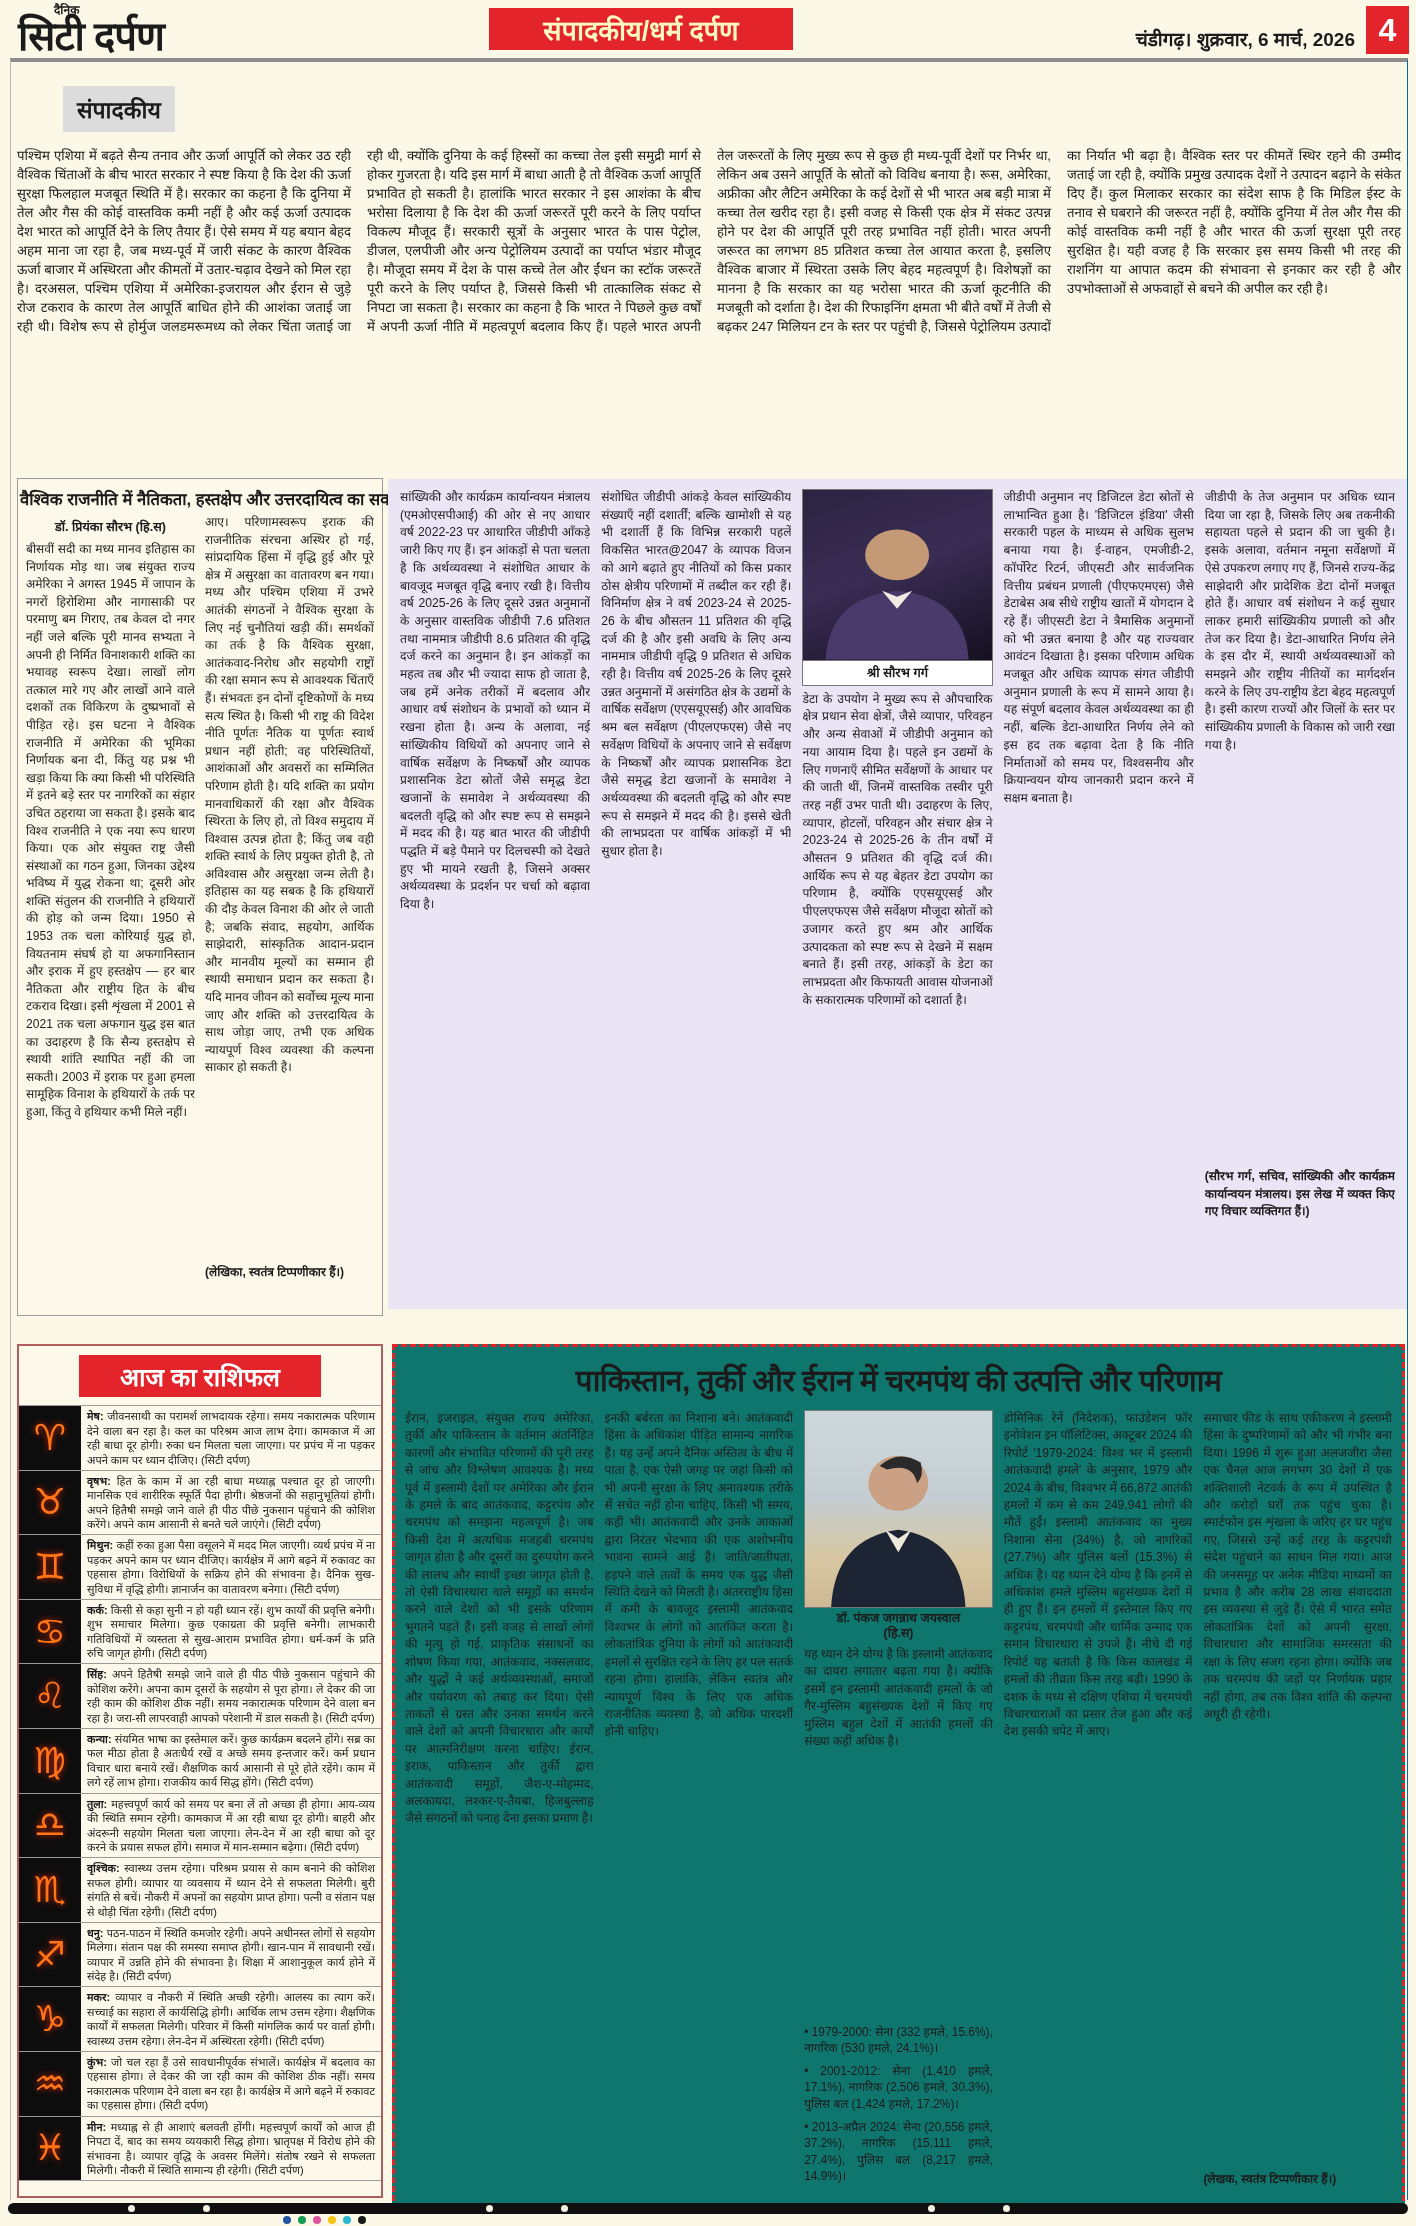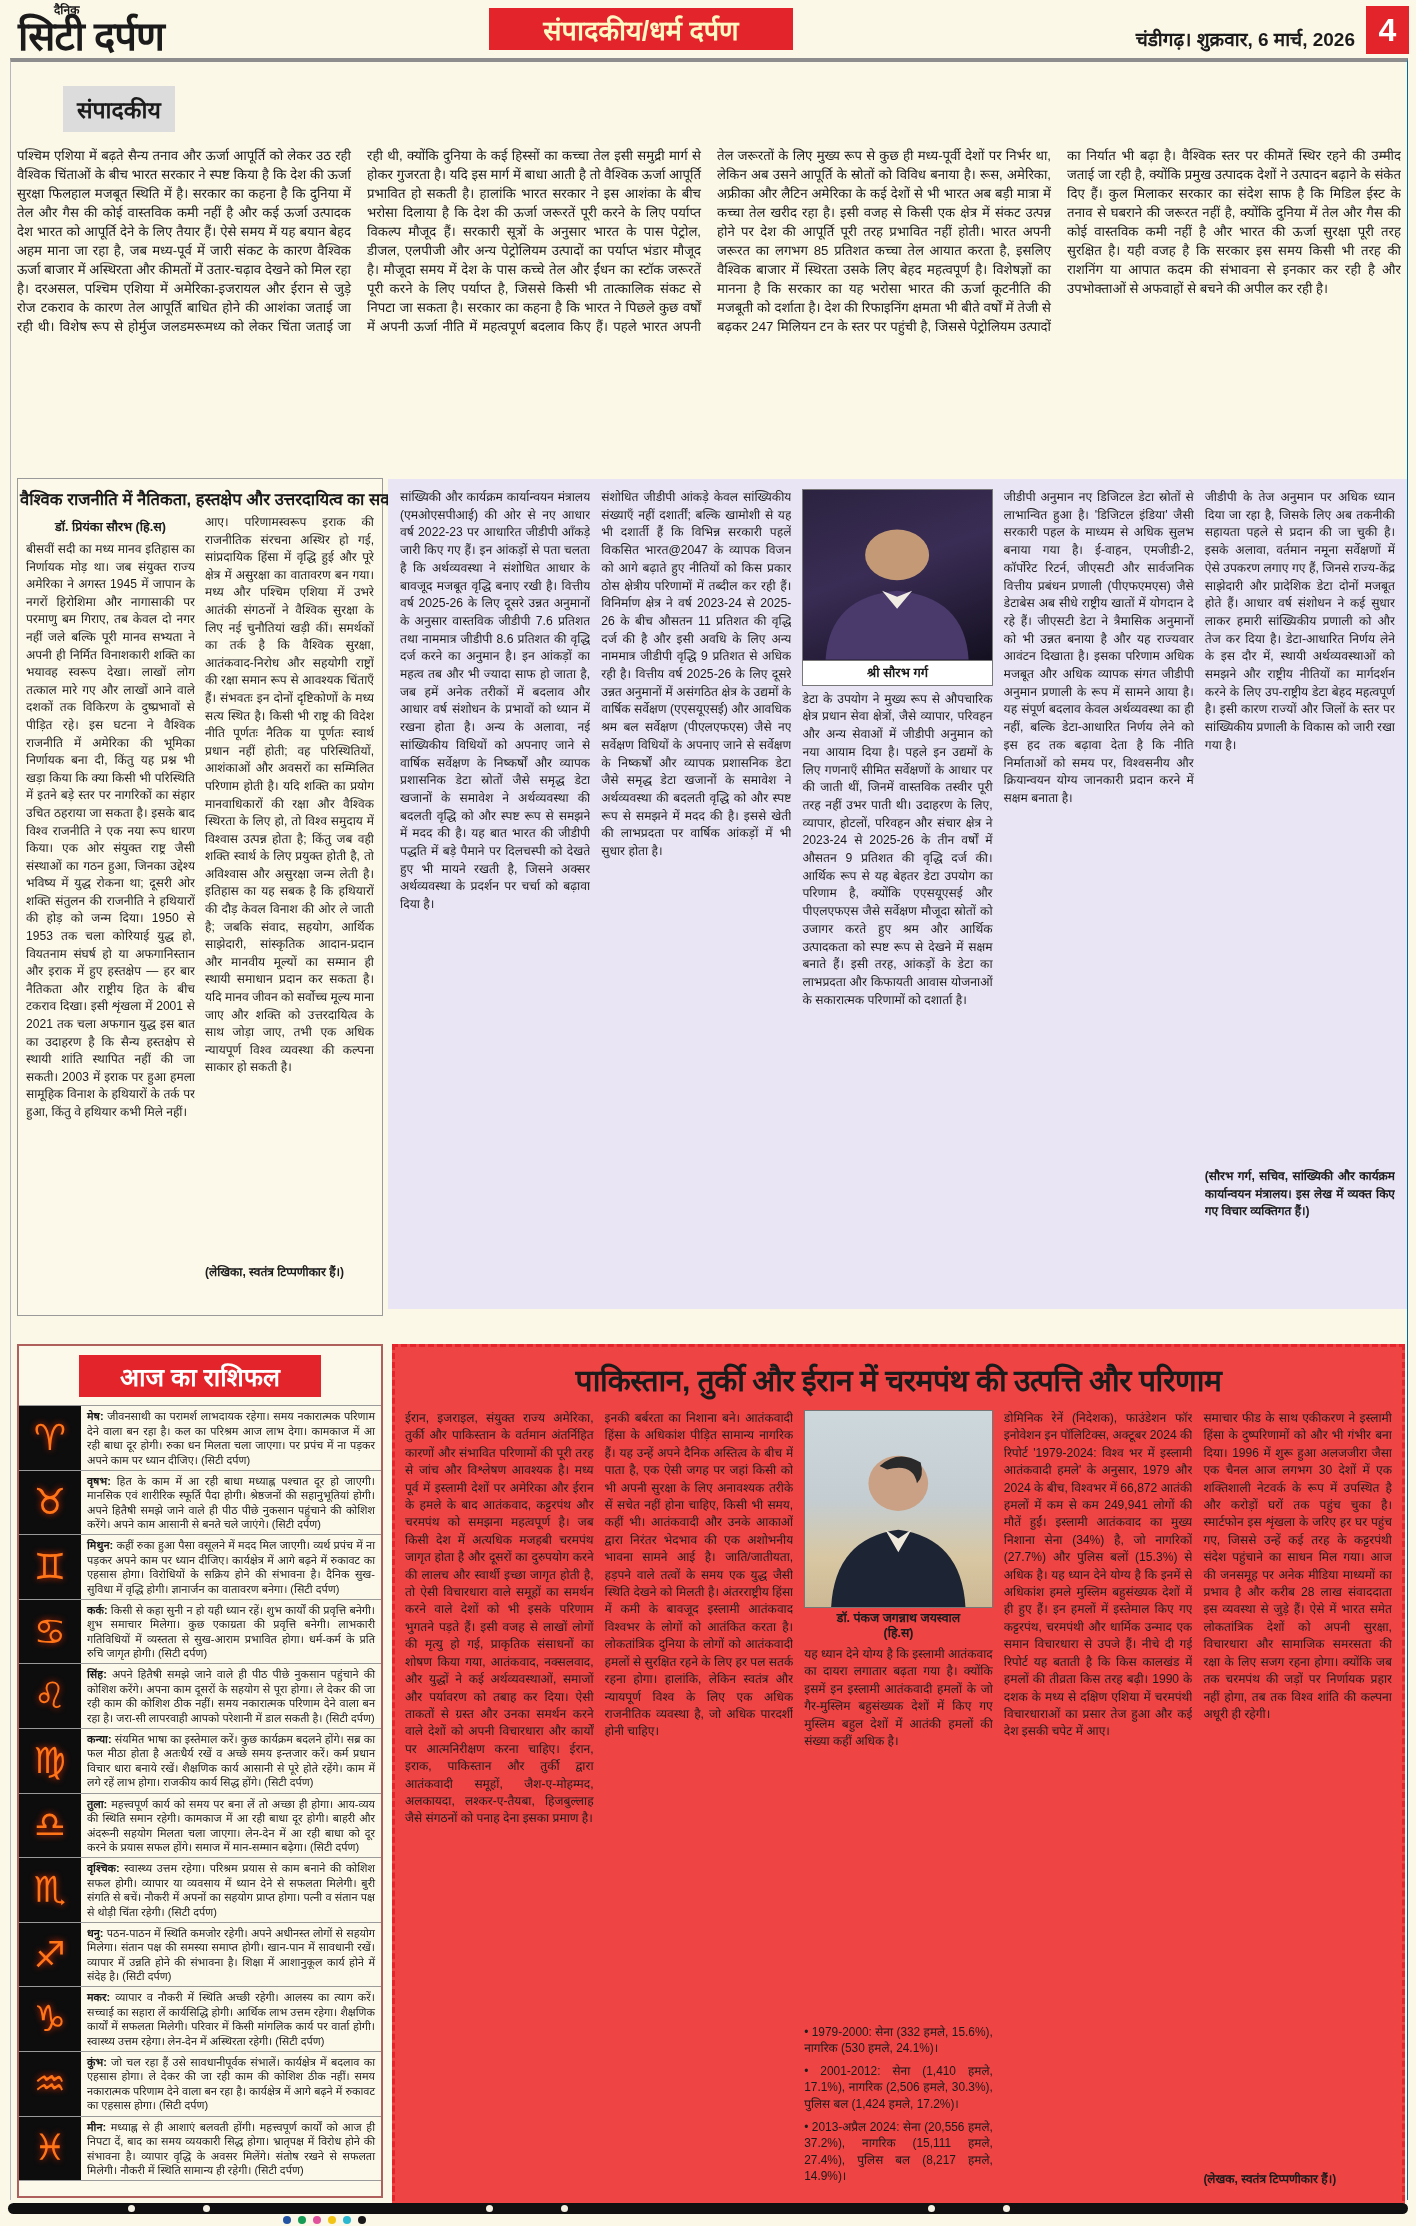--- a/index.html
+++ b/index.html
@@ -42,21 +42,21 @@
   .stat{font-size:11.9px;line-height:16.6px;margin:3px 0;text-align:justify;}
   
   .horoscope{left:6px;top:1282px;width:366px;height:854px;border:2.5px solid #b0605c;background:#fdf9ea;box-sizing:border-box;}
   .h-title{width:242px;margin:9px auto 8px;background:#e3242b;color:#fff;font-size:25px;font-weight:800;text-align:center;padding:4px 0;}
   .h-rows{border-top:1.5px solid #9a9a9a;}
   .h-row{display:flex;height:63.6px;border-bottom:1px solid #9a9a9a;overflow:hidden;}
   .h-icon{width:62px;flex-shrink:0;background:#0d0d0d;display:flex;align-items:center;justify-content:center;font-size:36px;color:#ff7518;text-shadow:0 0 6px #d92b00;}
   .h-text{font-size:11px;line-height:14.5px;padding:3px 6px 2px;text-align:justify;}
   .h-sign{font-weight:800;}
   
-  .extremism{left:381px;top:1282px;width:1013px;height:866px;border:3px dashed #e3242b;background:#ef4444;box-sizing:border-box;padding:4px 10px;}
+  .extremism{left:381px;top:1282px;width:1013px;height:866px;border:3px dashed #e3242b;background:#0f766e;box-sizing:border-box;padding:4px 10px;}
   .x-headline{font-size:30px;font-weight:800;text-align:center;margin:8px 0 10px;letter-spacing:-0.5px;}
   .x-cols{display:flex;gap:11px;height:778px;}
   .x-col{flex:1;font-size:12.1px;line-height:17.4px;text-align:justify;overflow:hidden;display:flex;flex-direction:column;}
   .x-text{flex:1;overflow:hidden;text-align:justify;}
   
   .regbar{left:8px;top:2203px;width:1400px;height:11px;background:#101010;border-radius:6px;}
   .regdot{position:absolute;top:2205px;width:7px;height:7px;border-radius:50%;background:#f4f0e2;}
   .cdots{left:283px;top:2216px;display:flex;gap:7px;}
   .cdot{width:8px;height:8px;border-radius:50%;}
 </style>

